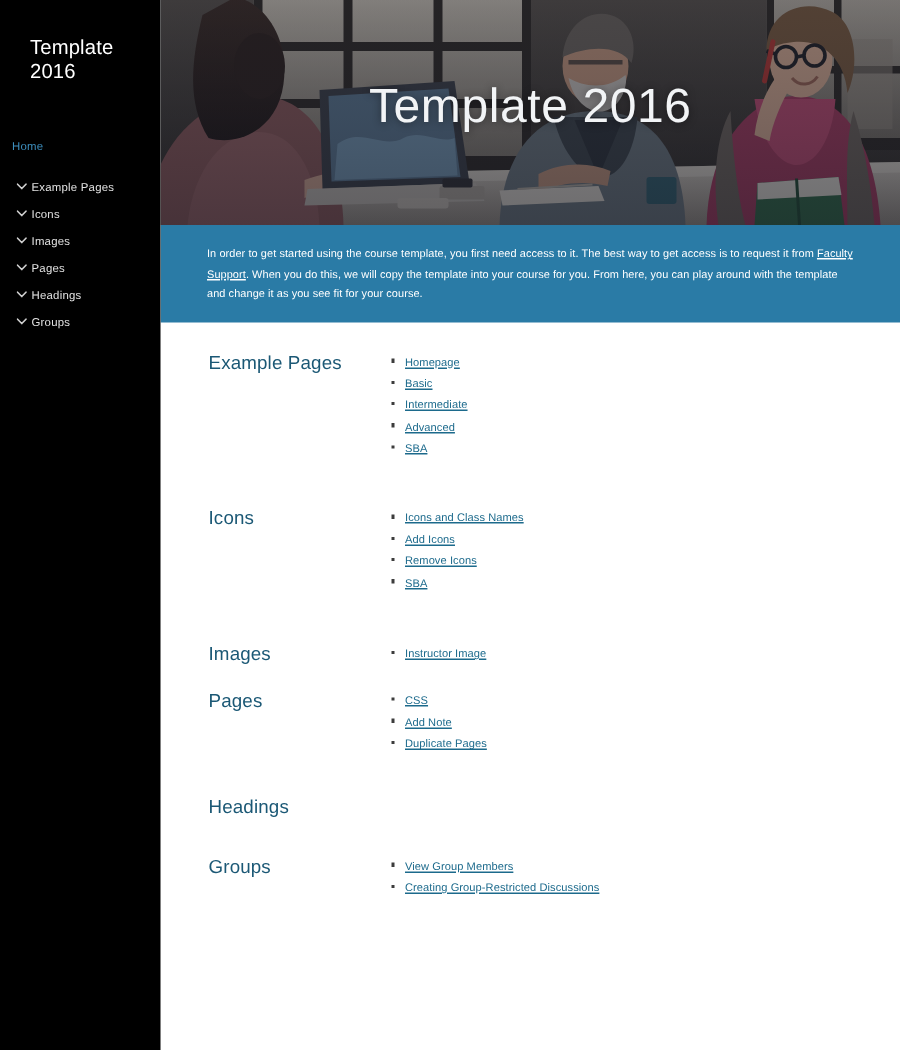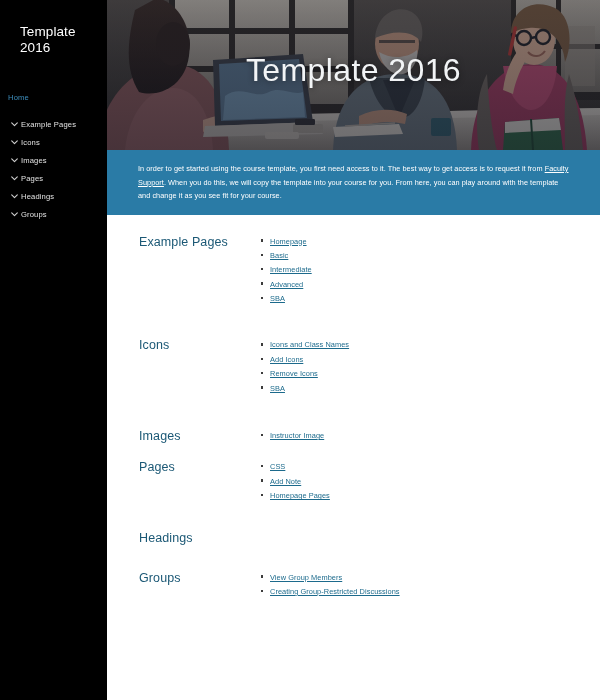--- a/index.html
+++ b/index.html
@@ -443,21 +443,21 @@
             <li class="link-item">
               <span class="link-bullet"><i></i></span>
               <a class="link-text">CSS</a>
             </li>
             <li class="link-item">
               <span class="link-bullet"><i></i></span>
               <a class="link-text">Add Note</a>
             </li>
             <li class="link-item">
               <span class="link-bullet"><i></i></span>
-              <a class="link-text">Homepage Pages</a>
+              <a class="link-text">Duplicate Pages</a>
             </li>
           </ul>
         </section>
         <section class="section" style="margin-top: 23px;">
           <h2 class="section-heading">Headings</h2>
         </section>
         <section class="section" style="margin-top: 24px;">
           <h2 class="section-heading">Groups</h2>
           <ul class="section-links">
             <li class="link-item">

